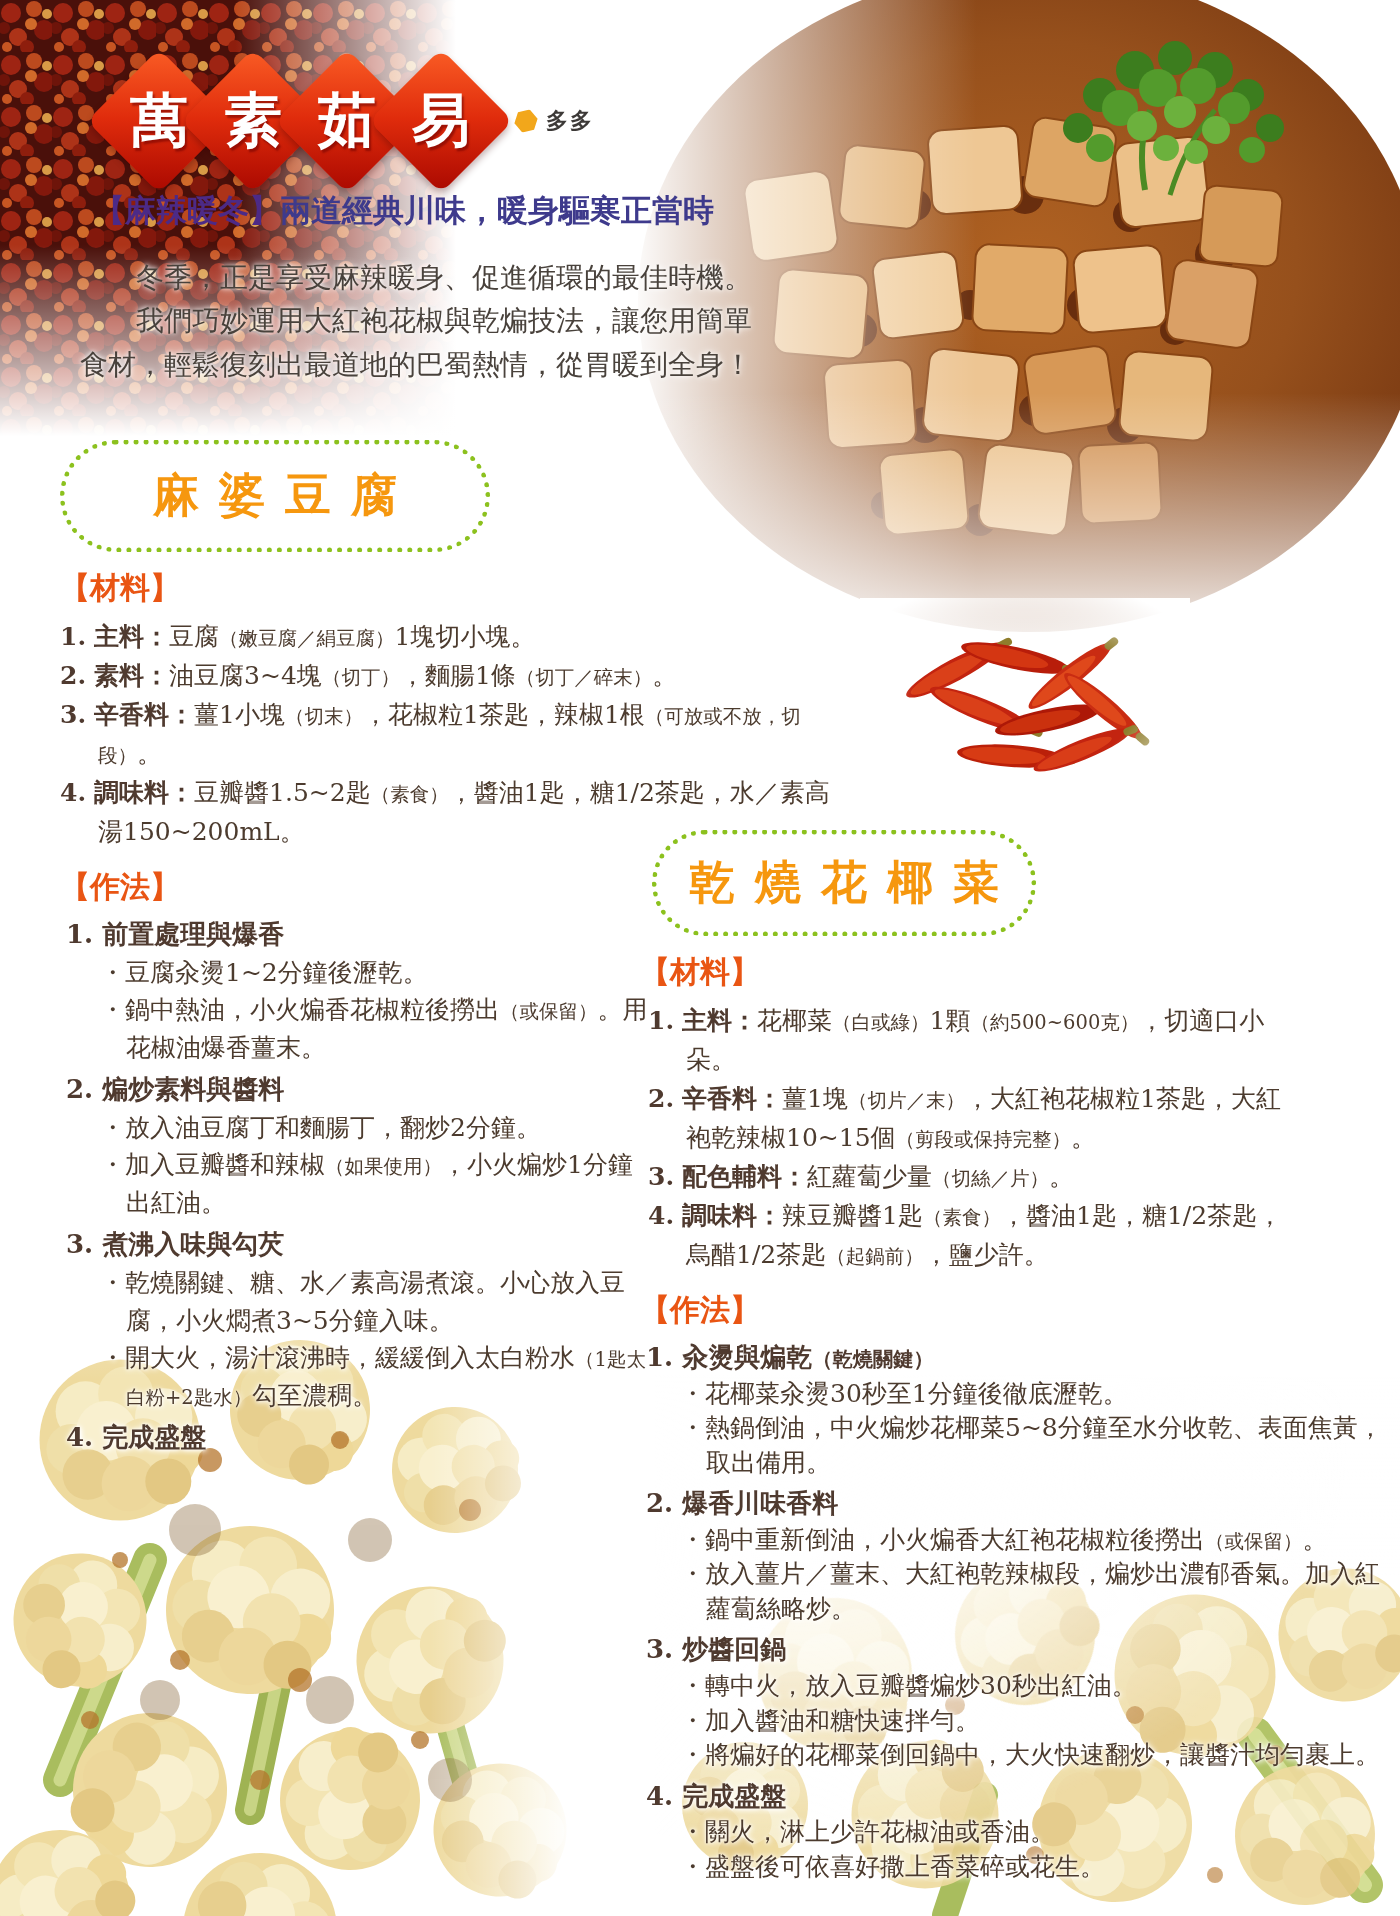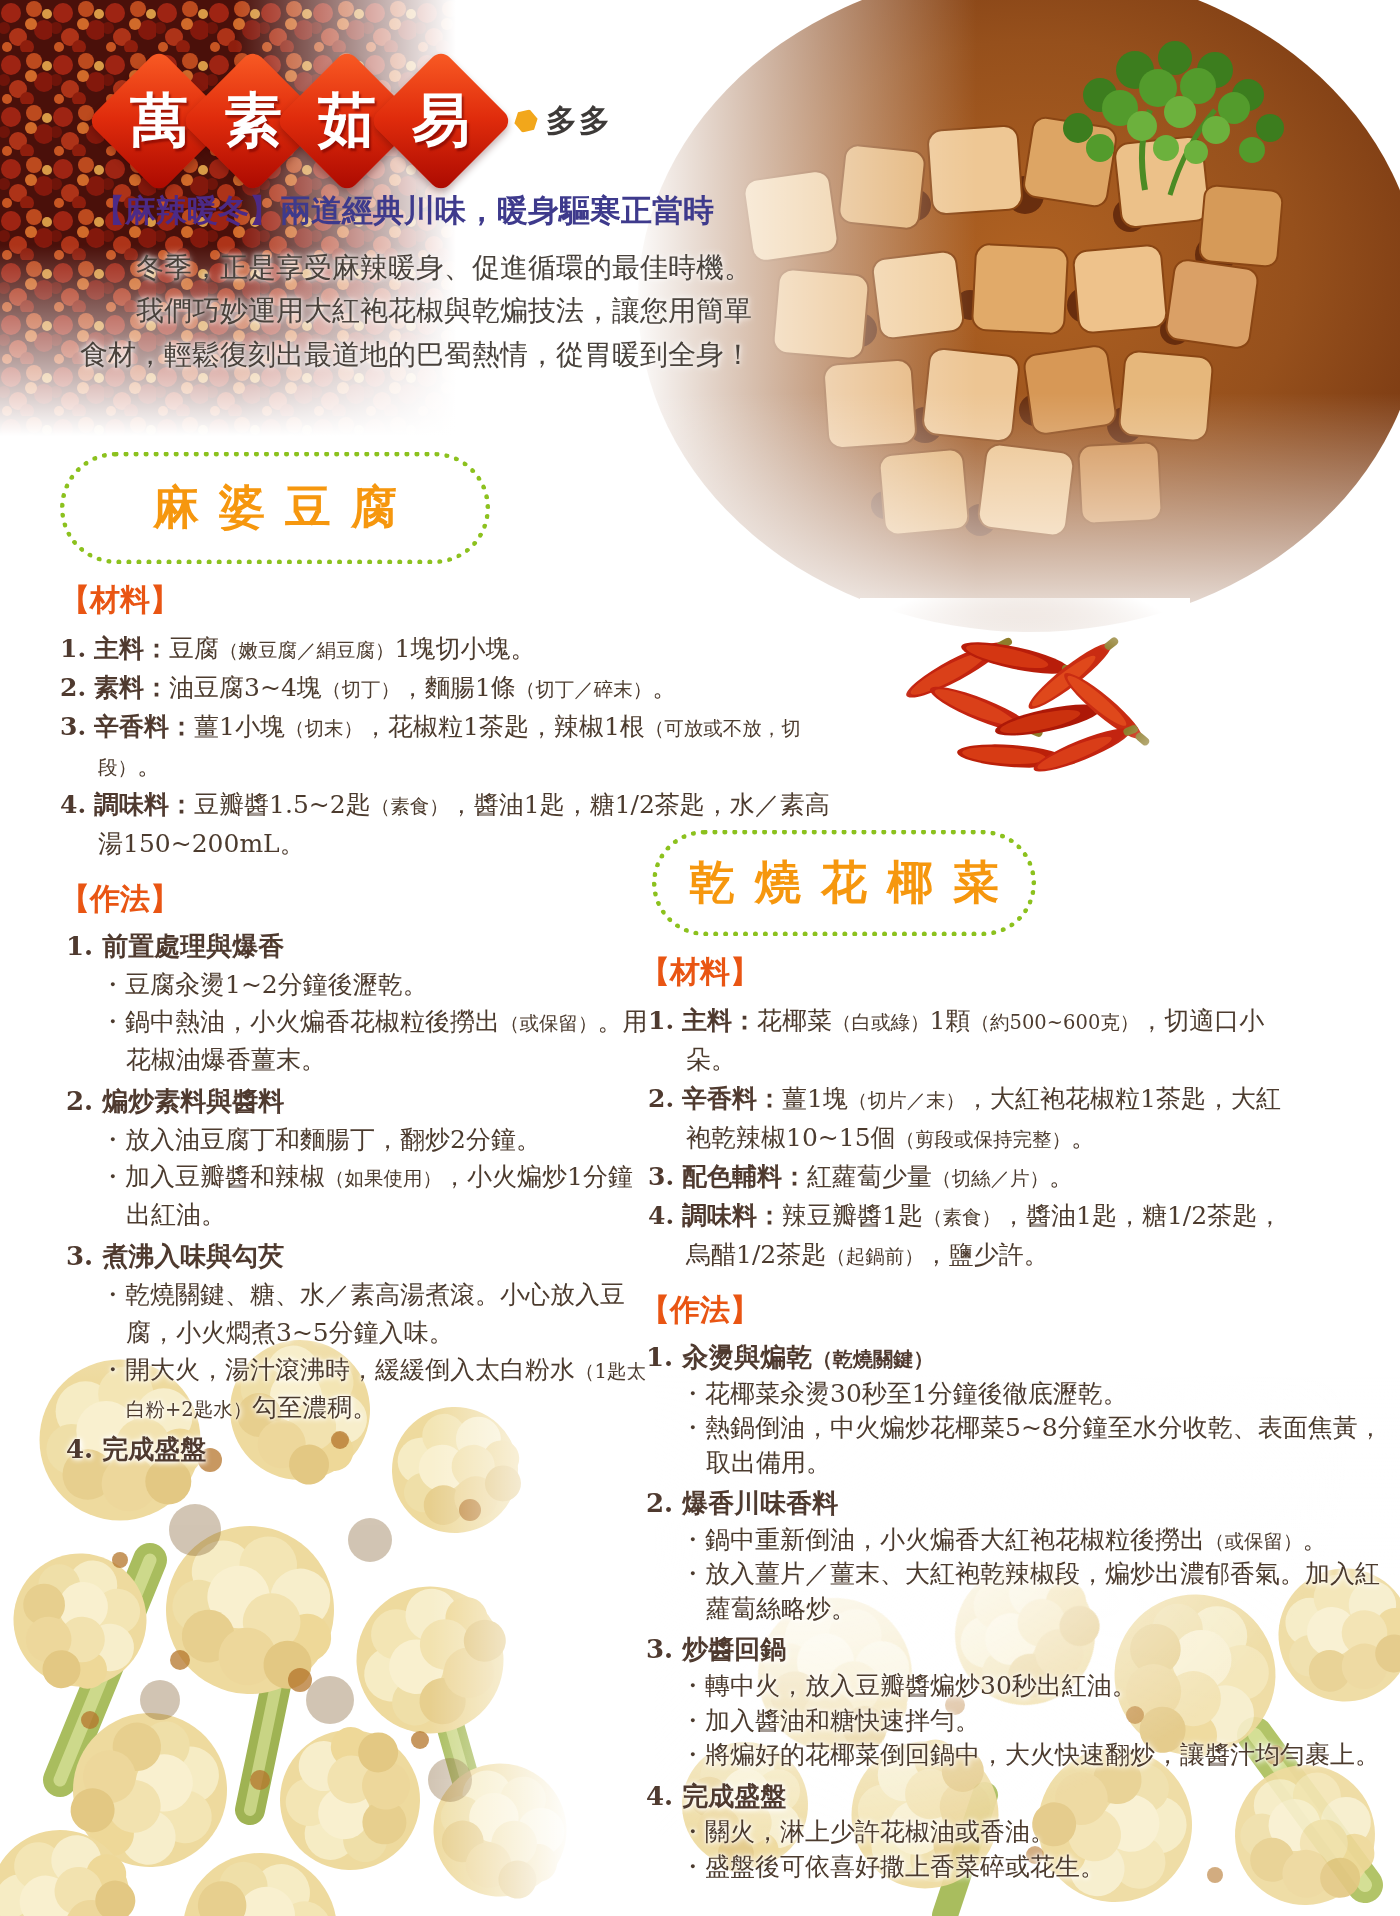--- a/index.html
+++ b/index.html
@@ -12,31 +12,31 @@
   .diamond{width:102px;height:102px;margin-right:-8px;border-radius:12px;
            background:linear-gradient(135deg,#fa5d25 0%,#e02c0c 48%,#a90800 100%);
            transform:rotate(45deg);display:flex;align-items:center;justify-content:center;
            box-shadow:3px 3px 7px rgba(60,0,0,.3)}
   .diamond span{transform:rotate(-45deg);font-family:"DejaVu Sans","Liberation Sans",sans-serif;
            font-weight:bold;font-size:58px;color:#fff;text-shadow:2px 3px 2px rgba(110,0,0,.55)}
   .brand-suffix{display:flex;align-items:center;margin-left:30px;gap:8px}
   .hex{width:24px;height:24px;background:#f2a71b;transform:rotate(18deg);
        clip-path:polygon(50% 0,93% 26%,93% 74%,50% 100%,7% 74%,7% 26%)}
   .suffix-text{font-family:Liberation Sans, sans-serif;font-weight:bold;
-       font-size:31px;color:#3d3a38;letter-spacing:2px}
+       font-size:22px;color:#3d3a38;letter-spacing:2px}
   
   .headline{position:absolute;left:94px;top:190px;font-size:31px;white-space:nowrap;z-index:5}
   .headline .tag{color:#4c2a87;font-weight:bold}
   .headline .rest{color:#3e3a8c;font-weight:bold}
-  .intro{position:absolute;left:80px;top:246px;width:680px;font-size:28px;line-height:1.55;
+  .intro{position:absolute;left:80px;top:256px;width:680px;font-size:28px;line-height:1.55;
          color:#49423c;z-index:5;text-shadow:0 0 4px #fff,0 0 8px #fff}
   .intro p{text-indent:2em}
   
   .recipe{position:absolute;z-index:5;text-shadow:0 0 3px #fff,0 0 7px #fff,1px 1px 5px #fff}
-  .recipe-mapo{left:60px;top:452px;width:775px}
+  .recipe-mapo{left:60px;top:440px;width:775px}
   .recipe-gan{left:640px;top:830px;width:760px}
   .title-box{border:5px dotted #8cc11e;border-radius:58px;background:#fff;
              display:flex;align-items:center;justify-content:center}
   .recipe-mapo .title-box{width:430px;height:112px;margin-bottom:12px}
   .recipe-gan .title-box{width:384px;height:106px;margin-left:12px;margin-bottom:12px}
   .recipe-title{font-size:46px;font-weight:bold;color:#f6970e;letter-spacing:20px;text-indent:20px}
   .sec-label{font-size:30px;font-weight:bold;color:#e95513;margin:16px 0 8px}
   .ing-list{list-style:none}
   .ing-list li{font-size:25px;line-height:1.56;padding-left:38px;text-indent:-38px;color:#4c3b2e}
   .recipe-gan .ing-list{width:645px;margin-left:8px}

